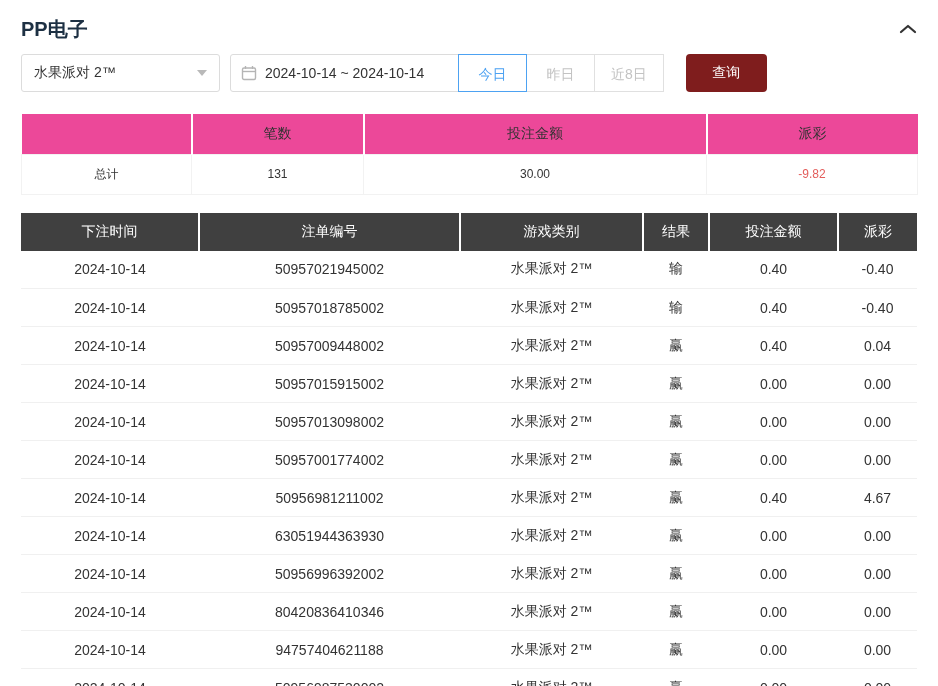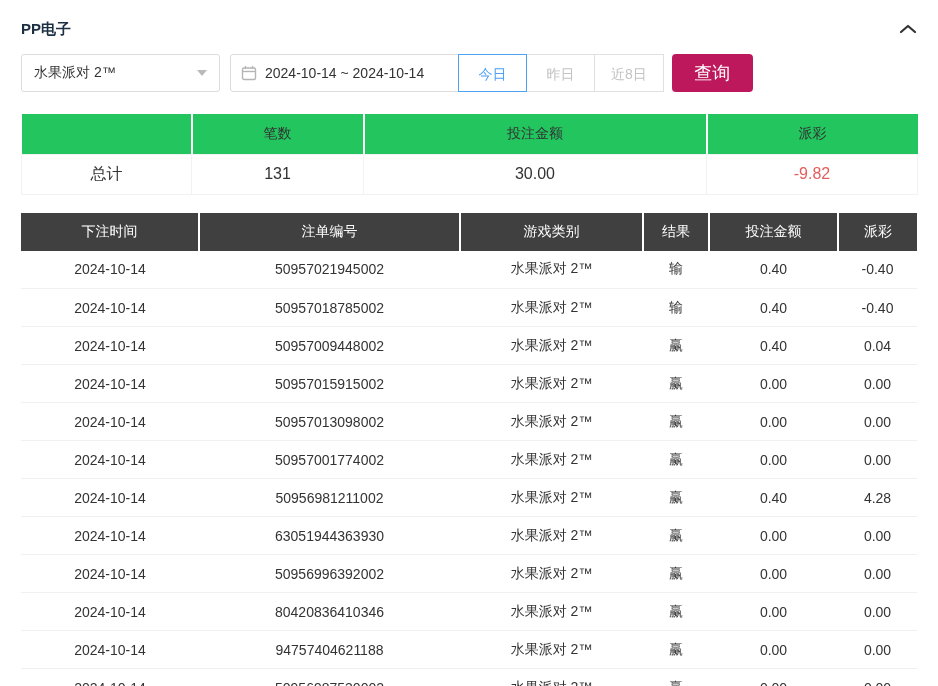--- a/index.html
+++ b/index.html
@@ -6,21 +6,21 @@
   html, body { width: 938px; height: 686px; overflow: hidden; background: #fff; }
   body {
     font-family: "Liberation Sans", "DejaVu Sans", sans-serif;
     font-size: 14px;
     color: #333;
   }
   .page { padding: 16px 21px 0 21px; }
 
   
   .panel-header { display: flex; justify-content: space-between; align-items: center; height: 26px; }
-  .title { font-weight: bold; font-size: 15px; color: #1d3043; }
+  .title { font-weight: bold; font-size: 20px; color: #1d3043; }
   .collapse { cursor: pointer; display: flex; align-items: center; }
 
   
   .controls { display: flex; align-items: center; margin-top: 12px; height: 38px; }
   .select {
     width: 199px; height: 38px; border: 1px solid #dcdcdc; border-radius: 3px;
     display: flex; align-items: center; justify-content: space-between;
     padding: 0 12px; cursor: pointer; background: #fff;
   }
   .caret {
@@ -33,37 +33,37 @@
     padding: 8px 10px; gap: 8px; cursor: pointer; background: #fff; white-space: nowrap;
   }
   .btn-group { display: flex; height: 38px; }
   .qbtn {
     min-width: 69px; padding: 11px 16px; height: 38px; border: 1px solid #e0e0e0;
     background: #fff; color: #c3c3c3; font-size: 14px; margin-left: -1px;
     cursor: pointer; font-family: inherit;
   }
   .qbtn.active { color: #4da2f2; border-color: #4da2f2; position: relative; z-index: 1; }
   .search-btn {
-    margin-left: 8px; width: 81px; height: 38px; background: #be185d; color: #fff;
-    border: none; border-radius: 4px; font-size: 18px; cursor: pointer; font-family: inherit;
+    margin-left: 22px; width: 81px; height: 38px; background: #7f1d1d; color: #fff;
+    border: none; border-radius: 4px; font-size: 14px; cursor: pointer; font-family: inherit;
   }
 
   
   table { border-collapse: collapse; table-layout: fixed; width: 896px; }
   td, th { overflow: hidden; white-space: nowrap; }
 
   .summary { margin-top: 22px; }
   .summary th {
-    background: #22c55e; height: 40px; font-weight: 400; text-align: center;
+    background: #ec4899; height: 40px; font-weight: 400; text-align: center;
     border-right: 2px solid #fff; color: #333; font-size: 14px;
   }
   .summary th:last-child { border-right: none; }
   .summary td {
     height: 40px; text-align: center; background: #fff;
-    border: 1px solid #f2f2f2; font-size: 16px;
+    border: 1px solid #f2f2f2; font-size: 12px;
   }
 
   .main { margin-top: 18px; }
   .main th {
     background: #404040; color: #fff; height: 38px; font-weight: 400;
     text-align: center; border-right: 2px solid #fff; font-size: 14px;
   }
   .main th:last-child { border-right: none; }
   .main td {
     height: 38px; text-align: center; background: #fff;
@@ -204,21 +204,21 @@
           <td>赢</td>
           <td>0.00</td>
           <td>0.00</td>
         </tr>
         <tr>
           <td>2024-10-14</td>
           <td>50956981211002</td>
           <td>水果派对 2™</td>
           <td>赢</td>
           <td>0.40</td>
-          <td>4.28</td>
+          <td>4.67</td>
         </tr>
         <tr>
           <td>2024-10-14</td>
           <td>63051944363930</td>
           <td>水果派对 2™</td>
           <td>赢</td>
           <td>0.00</td>
           <td>0.00</td>
         </tr>
         <tr>

